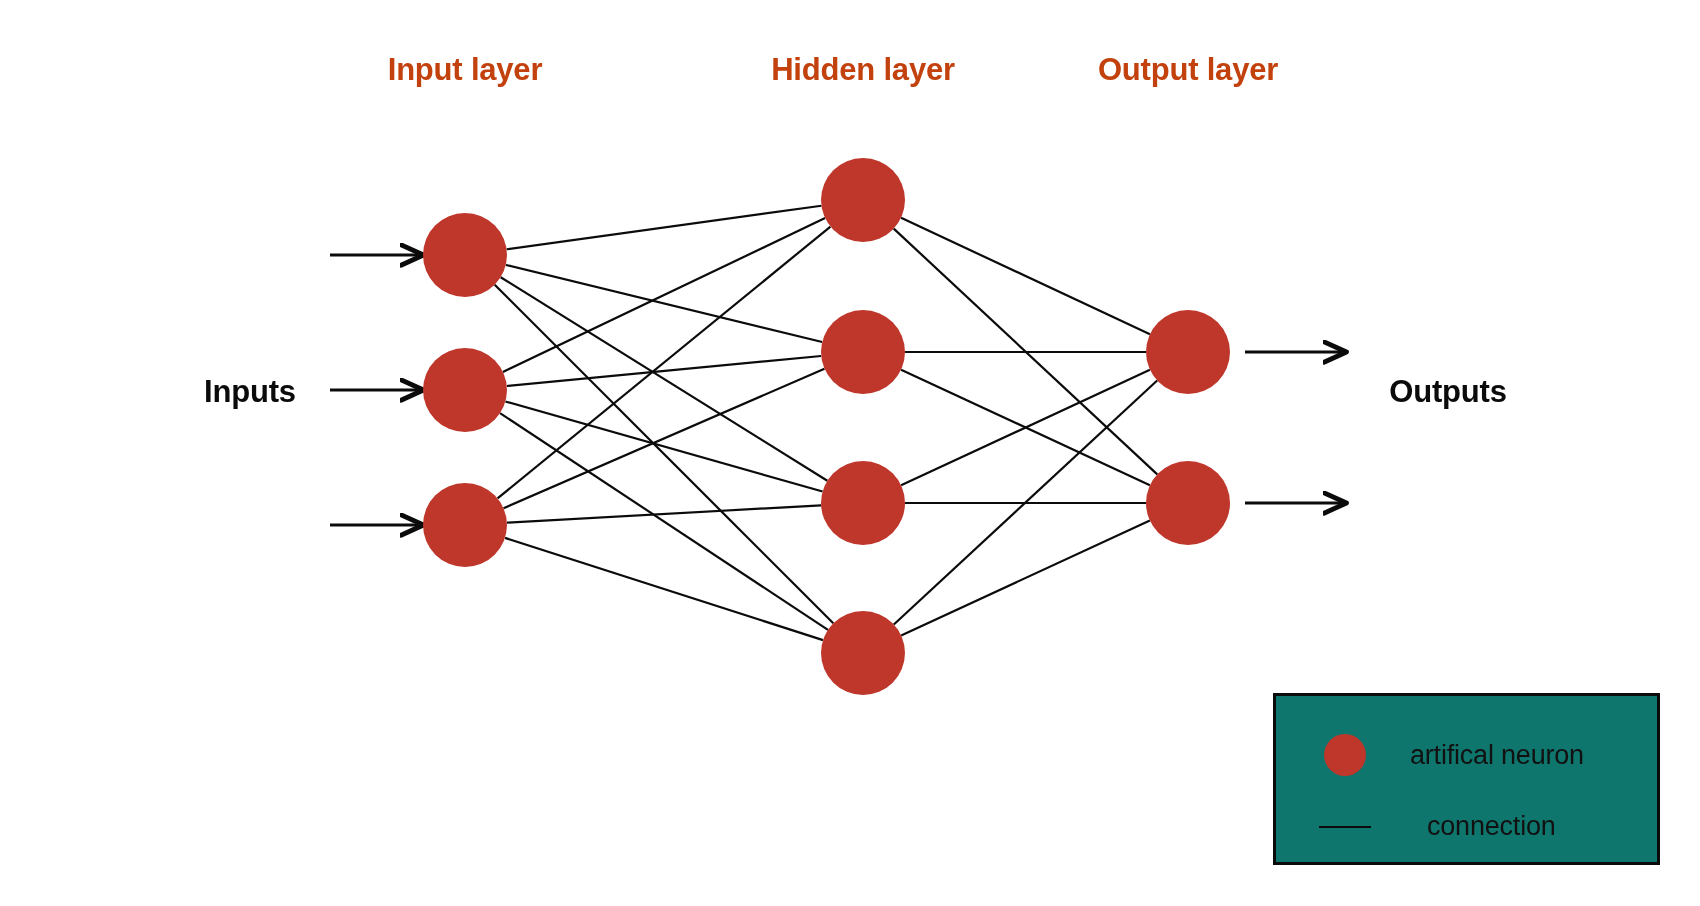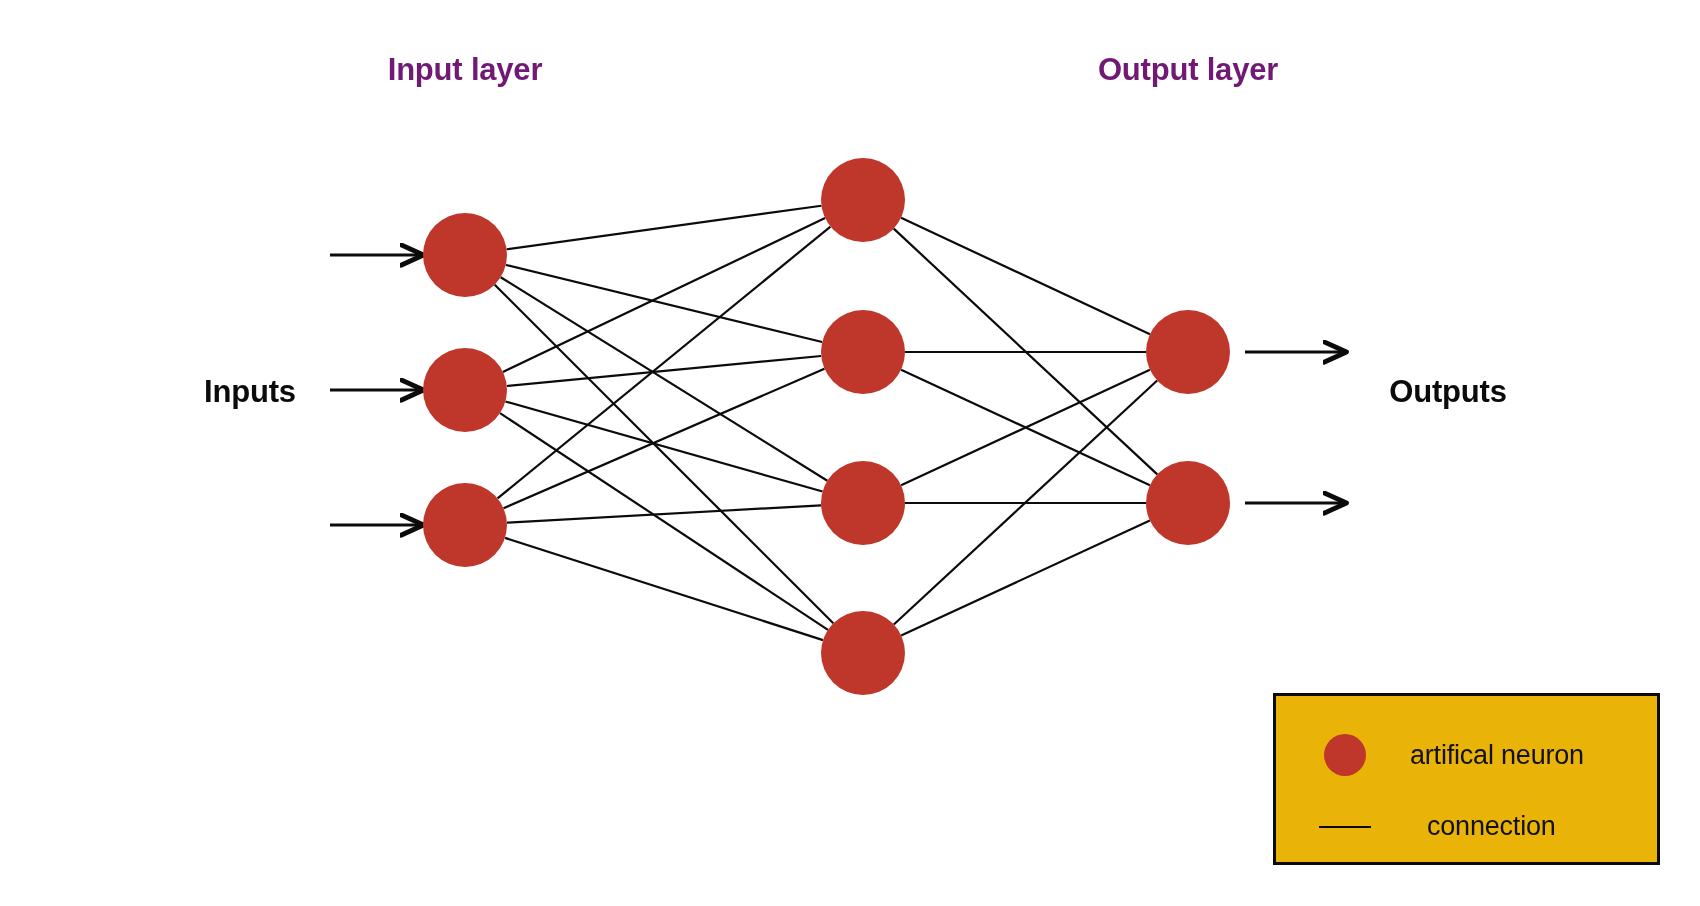--- a/index.html
+++ b/index.html
@@ -22,39 +22,39 @@
     position: absolute;
     left: 0;
     top: 0;
     width: 1700px;
     height: 906px;
   }
   .layer-heading {
     position: absolute;
     font-weight: bold;
     font-size: 31px;
-    color: #701a75;
+    color: #c2410c;
     white-space: nowrap;
     transform: translateX(-50%);
     letter-spacing: -0.2px;
   }
   .side-label {
     position: absolute;
     font-weight: bold;
     font-size: 31px;
     color: #0b0b0b;
     white-space: nowrap;
     transform: translate(-50%, -50%);
     letter-spacing: -0.2px;
   }
   .legend-box {
     position: absolute;
     box-sizing: border-box;
     border: 3px solid #0b0b0b;
-    background: #eab308;
+    background: #0f766e;
   }
   .legend-row {
     position: absolute;
     display: flex;
     align-items: center;
     white-space: nowrap;
   }
   .legend-label {
     font-size: 27px;
     color: #111111;
@@ -123,20 +123,21 @@
         <circle cx="863" cy="200" r="42" fill="#BF362B"></circle>
         <circle cx="863" cy="352" r="42" fill="#BF362B"></circle>
         <circle cx="863" cy="503" r="42" fill="#BF362B"></circle>
         <circle cx="863" cy="653" r="42" fill="#BF362B"></circle>
         <circle cx="1188" cy="352" r="42" fill="#BF362B"></circle>
         <circle cx="1188" cy="503" r="42" fill="#BF362B"></circle>
       </g>
   </svg>
 
   <div class="layer-heading" style="left:465px; top:52px;">Input layer</div>
+  <div class="layer-heading" style="left:863px; top:52px;">Hidden layer</div>
   <div class="layer-heading" style="left:1188px; top:52px;">Output layer</div>
 
   <div class="side-label" style="left:250px; top:392px;text-align:center;">Inputs</div>
   <div class="side-label" style="left:1448px; top:392px;">Outputs</div>
 
   <div class="legend-box" id="legend-box" style="left: 1273px; top: 693px; width: 387px; height: 172px;">
     <div class="legend-row" style="left:48px; top:38px;">
       <span class="legend-swatch-dot" style="background: rgb(191, 54, 43);"></span>
       <span class="legend-label">artifical neuron</span>
     </div>

